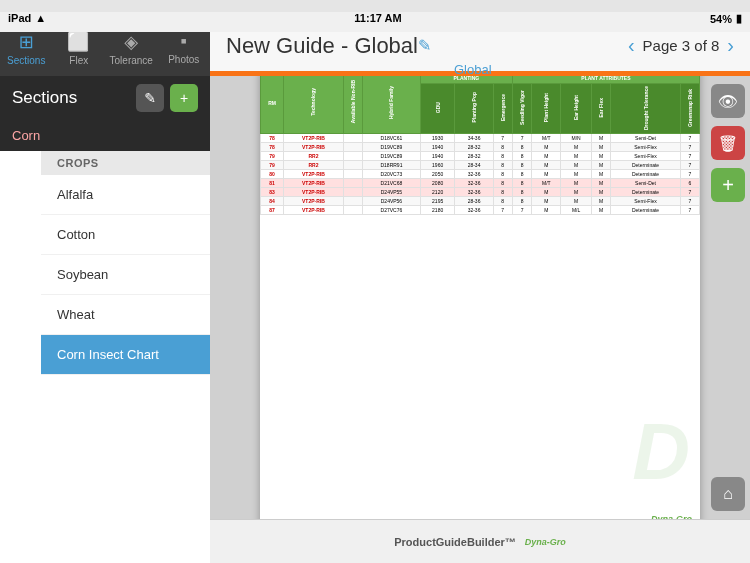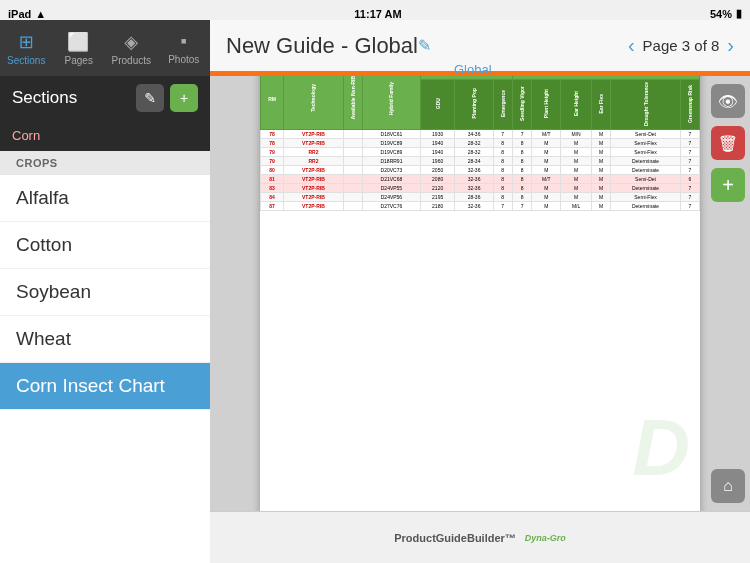--- a/index.html
+++ b/index.html
@@ -1,21 +1,21 @@
 <!DOCTYPE html>
 <html><head>
   <meta charset="utf-8">
   <style>
     * { box-sizing: border-box; margin: 0; padding: 0; }
     body { width: 750px; height: 563px; font-family: -apple-system, 'Helvetica Neue', Arial, sans-serif; overflow: hidden; background: #e5e5e5; }
 
     
     .status-bar {
-      position: absolute; top: 0; left: 0; right: 0; height: 20px;
-      background: #f0f0f0; display: flex; align-items: flex-end; justify-content: space-between;
+      position: absolute; top: 12px; left: 0; right: 0; height: 20px;
+      background: #f0f0f0; display: flex; align-items: flex-start; justify-content: space-between;
       padding: 0 8px; font-size: 11px; font-weight: 600; color: #000; z-index: 100;
     }
     .status-left { display: flex; align-items: center; gap: 4px; }
     .status-right { display: flex; align-items: center; gap: 4px; }
 
     
     .app-container {
       position: absolute; top: 20px; left: 0; right: 0; bottom: 0;
       display: flex;
     }
@@ -42,27 +42,27 @@
     }
     .sections-title { color: #fff; font-size: 17px; font-weight: 400; }
     .header-actions { display: flex; gap: 6px; }
     .header-btn {
       width: 28px; height: 28px; background: #555; border-radius: 5px;
       display: flex; align-items: center; justify-content: center; color: #fff; font-size: 14px; cursor: pointer;
     }
 
     
     .dropdown-menu {
-      background: #fff; flex: 1; overflow-y: auto;
+      background: #fff; flex: 1; overflow-y: auto; padding-left: 41px;
     }
     .dropdown-section-header {
       background: #e8e8e8; padding: 6px 16px; font-size: 11px; font-weight: 700; color: #666; text-transform: uppercase; letter-spacing: 0.5px;
     }
     .dropdown-item {
-      padding: 12px 16px; font-size: 19px; color: #333; border-bottom: 1px solid #f0f0f0; cursor: pointer;
+      padding: 12px 16px; font-size: 13px; color: #333; border-bottom: 1px solid #f0f0f0; cursor: pointer;
     }
     .dropdown-item.selected { background: #4a9fd4; color: #fff; }
 
     
     .sidebar-corn-label {
       padding: 8px 12px; color: #fca5a5; font-size: 13px;
     }
 
     
     .right-panel {
@@ -138,21 +138,21 @@
       width: 34px; height: 34px; background: #6ab04c; border-radius: 6px;
       display: flex; align-items: center; justify-content: center; color: #fff; font-size: 16px; cursor: pointer;
     }
     .action-btn.gray { background: #888; }
     .action-btn.red { background: #cc4444; }
     .action-btn.green-add { background: #6ab04c; }
     .action-btn.home { position: absolute; bottom: 8px; }
 
     
     .bottom-bar {
-      height: 52px; background: #f0f0f0; border-top: 1px solid #ccc;
+      height: 44px; background: #f0f0f0; border-top: 1px solid #ccc;
       display: flex; align-items: center; justify-content: center;
     }
     .bottom-brand { font-size: 11px; color: #555; font-weight: 600; }
     .bottom-logo { font-size: 9px; color: #6ab04c; font-weight: 900; font-style: italic; }
   </style>
 </head>
 <body>
 
 <div class="status-bar">
   <div class="status-left">
@@ -170,25 +170,25 @@
 
   <div class="sidebar">
 
     <div class="tab-bar">
       <div class="tab-item active">
         <span class="tab-icon">⊞</span>
         <span>Sections</span>
       </div>
       <div class="tab-item">
         <span class="tab-icon">⬜</span>
-        <span>Pages</span>
+        <span>Flex</span>
       </div>
       <div class="tab-item">
         <span class="tab-icon">◈</span>
-        <span>Products</span>
+        <span>Tolerance</span>
       </div>
       <div class="tab-item">
         <span class="tab-icon">▪</span>
         <span>Photos</span>
       </div>
     </div>
 
     <div class="sections-header">
       <span class="sections-title">Sections</span>
       <div class="header-actions">

